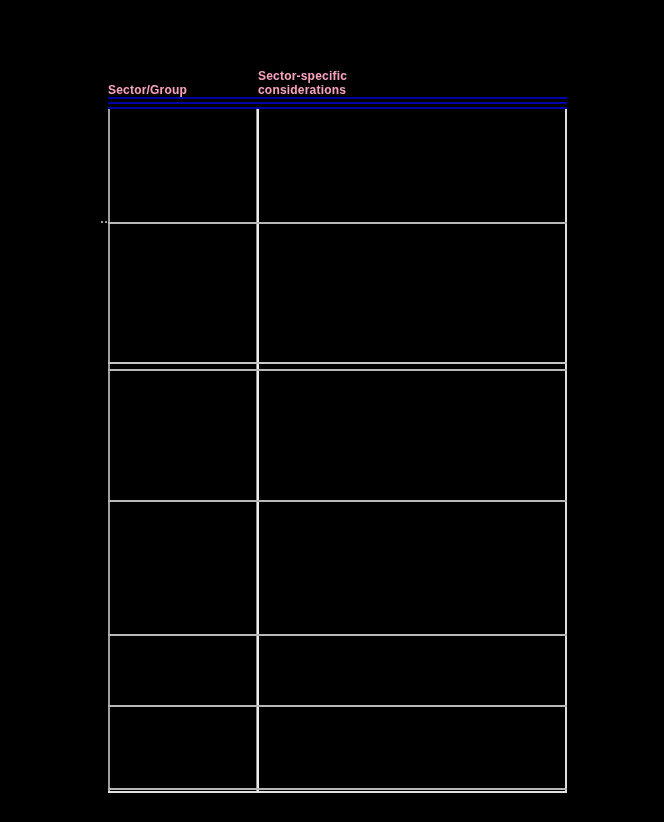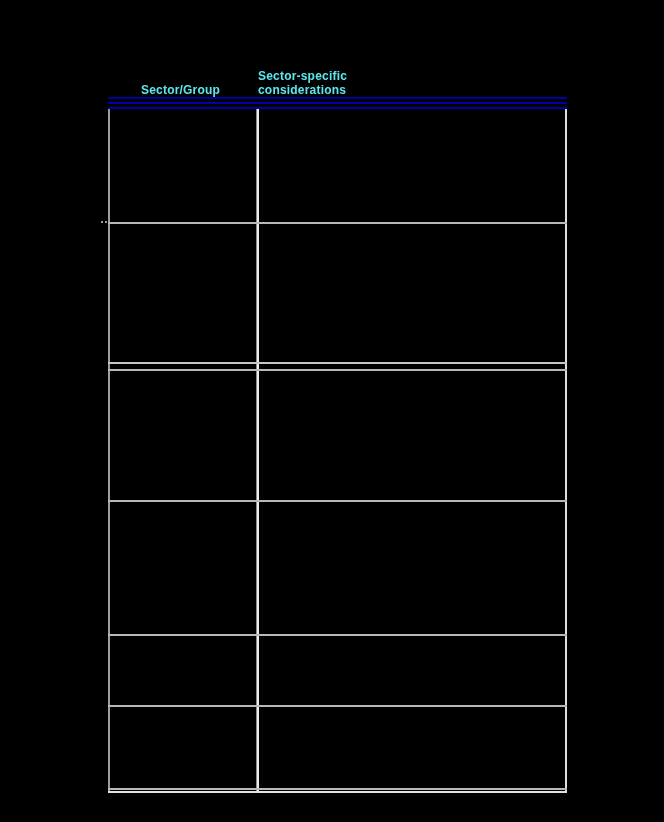--- a/index.html
+++ b/index.html
@@ -10,28 +10,28 @@
   .stage {
     position: relative;
     width: 664px;
     height: 822px;
     background: #000000;
     overflow: hidden;
     font-family: "Liberation Sans", sans-serif;
   }
   .hdr-label {
     position: absolute;
-    color: #5eead4;
+    color: #fca5a5;
     font-weight: bold;
     font-size: 12px;
     line-height: 14px;
     letter-spacing: 0.2px;
     text-shadow: 0 0 1px rgba(0,0,168,0.65);
   }
-  #hdr-col1 { left: 108px; top: 83px; white-space: nowrap; margin-left: 33px; }
+  #hdr-col1 { left: 108px; top: 83px; white-space: nowrap; }
   #hdr-col2 { left: 258px; top: 69px; width: 100px; }
   .blue-rules {
     position: absolute;
     left: 108px;
     top: 97px;
     width: 459px;
     height: 12px;
     background: linear-gradient(
       to bottom,
       #0000a8 0px, #0000a8 2px,

